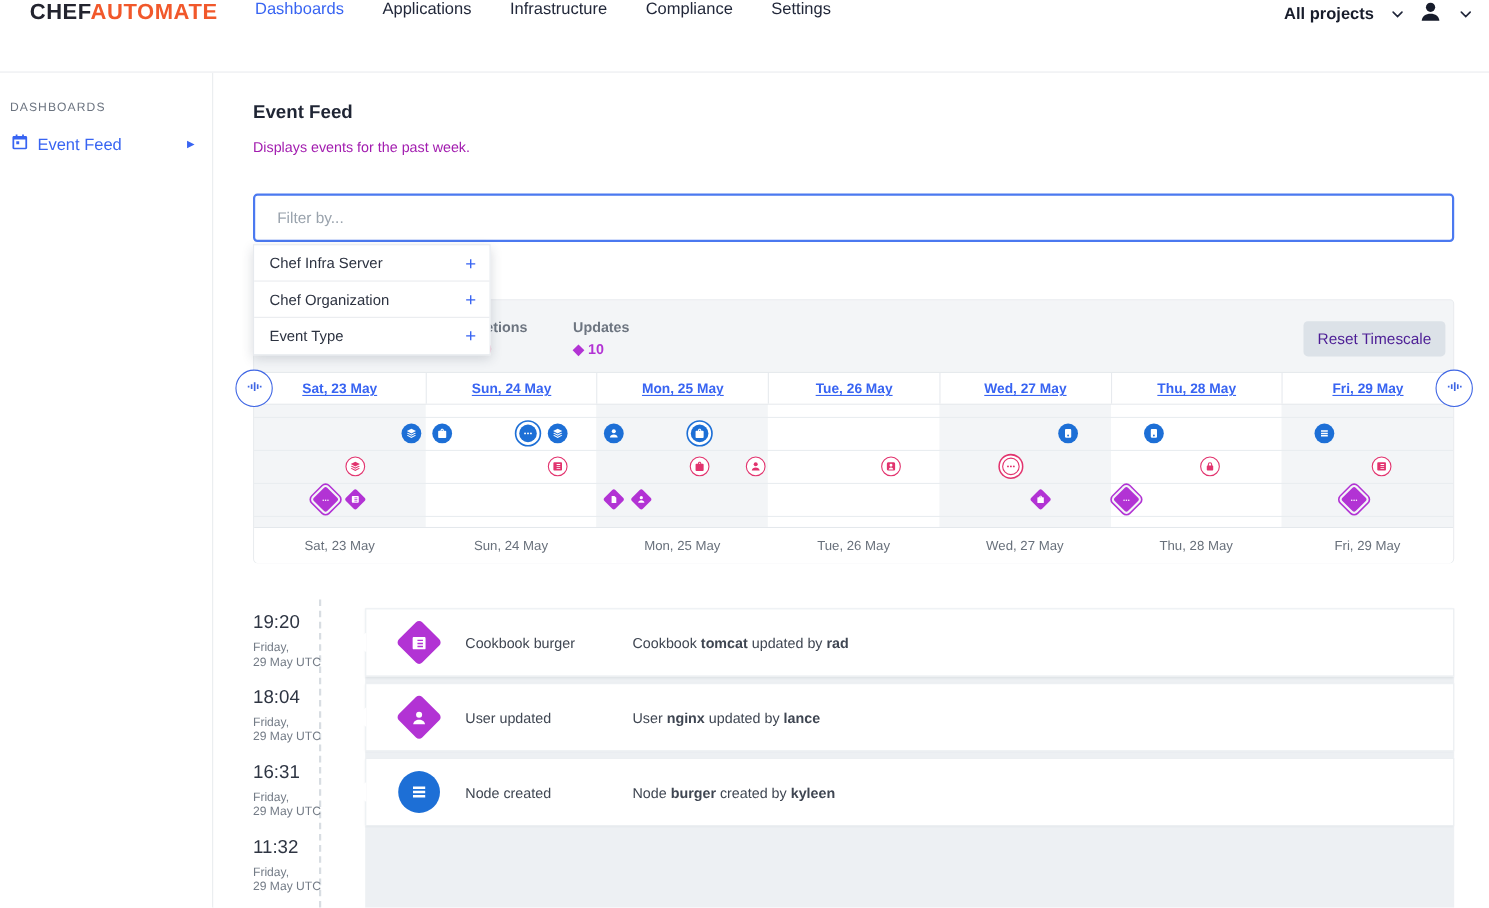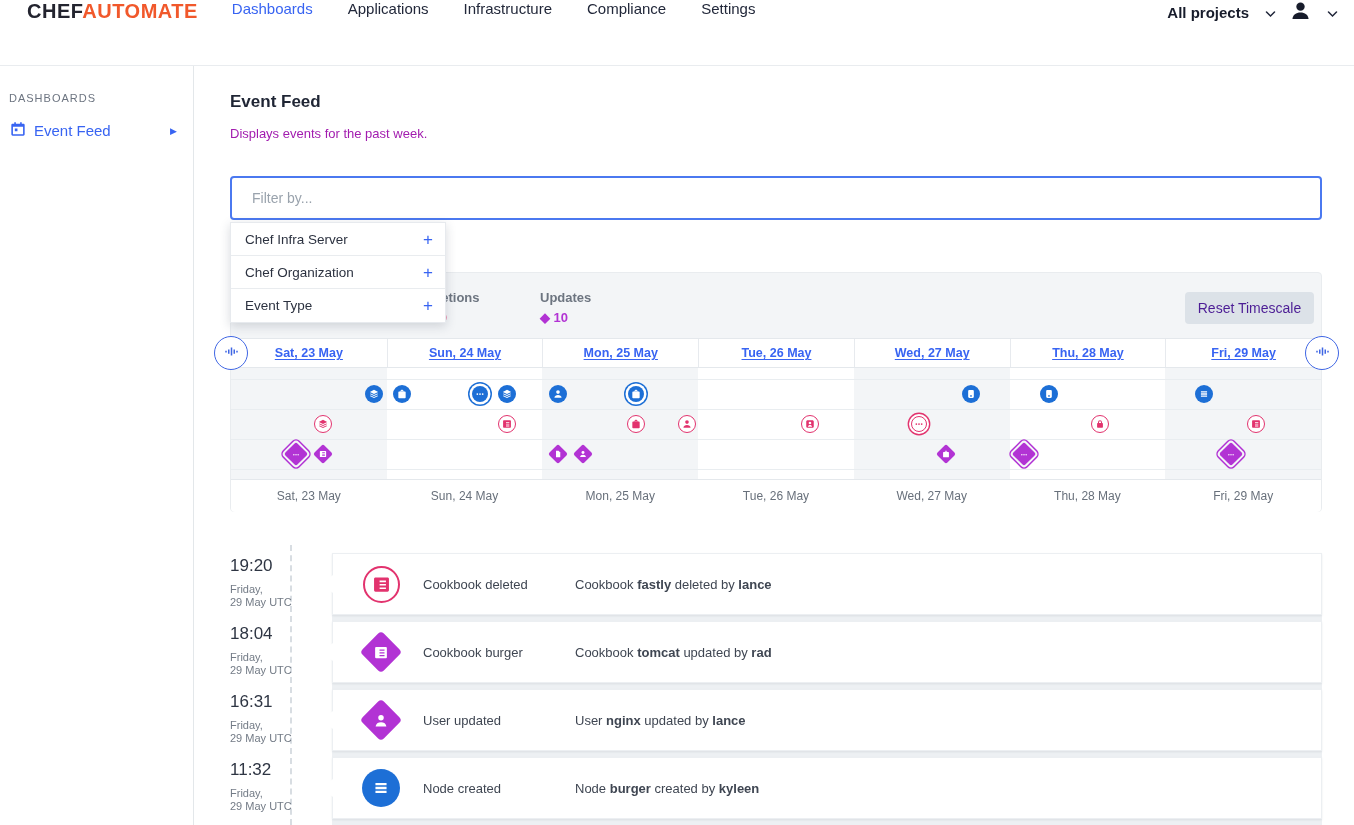--- a/index.html
+++ b/index.html
@@ -191,21 +191,21 @@
                    <span class="dd-plus">+</span>
       </div>
     </div>
 
   <section class="card">
     <div id="stats">
         <div class="stat" style="left: 190px;">
           <div class="lbl">Deletions</div>
                  <div class="cnt" style="color:#e2336e">● 10</div>
         </div>
-        <div class="stat" style="left: 309px;">
+        <div class="stat" style="left: 290px;">
           <div class="lbl">Updates</div>
                  <div class="cnt" style="color:#b233d4">◆ 10</div>
         </div>
       </div>
     <button class="reset-btn">Reset Timescale</button>
     <div class="tl-head" id="tl-head">
         <div class="tl-col" style="left: 0%; width: 14.2857%;">
           <a class="day-link">Sat, 23 May</a>
         </div>
         <div class="tl-col" style="left: 14.2857%; width: 14.2857%;">
@@ -419,31 +419,20 @@
       </div>
       <div class="time-block" style="top: 694px;">
         <div class="tm">11:32</div>
                  <div class="wd">Friday,</div>
                  <div class="dt">29 May UTC</div>
       </div>
     </div>
   <div class="cards" id="feed-cards">
       <div class="ev-card">
         <div class="ev-ico">
-          <div class="ico-circle-outline">
-            <svg width="19" height="19" viewBox="0 0 12 12" fill="#e2336e">
-              <path fill-rule="evenodd" d="M2.2 1.5h7.6c.5 0 .9.4.9.9v7.2c0 .5-.4.9-.9.9H2.2a.9.9 0 0 1-.9-.9V2.4c0-.5.4-.9.9-.9Zm2.6 2v1h4v-1Zm0 2.2v1h4v-1Zm0 2.2v1h4v-1Z"></path>
-            </svg>
-          </div>
-        </div>
-                 <div class="ev-title">Cookbook deleted</div>
-                 <div class="ev-desc">Cookbook <b>fastly</b> deleted by <b>lance</b></div>
-      </div>
-      <div class="ev-card">
-        <div class="ev-ico">
           <div class="ico-diamond">
             <svg width="15" height="15" viewBox="0 0 12 12" fill="#fff">
               <path fill-rule="evenodd" d="M2.2 1.5h7.6c.5 0 .9.4.9.9v7.2c0 .5-.4.9-.9.9H2.2a.9.9 0 0 1-.9-.9V2.4c0-.5.4-.9.9-.9Zm2.6 2v1h4v-1Zm0 2.2v1h4v-1Zm0 2.2v1h4v-1Z"></path>
             </svg>
           </div>
         </div>
                  <div class="ev-title">Cookbook burger</div>
                  <div class="ev-desc">Cookbook <b>tomcat</b> updated by <b>rad</b></div>
       </div>
       <div class="ev-card">

